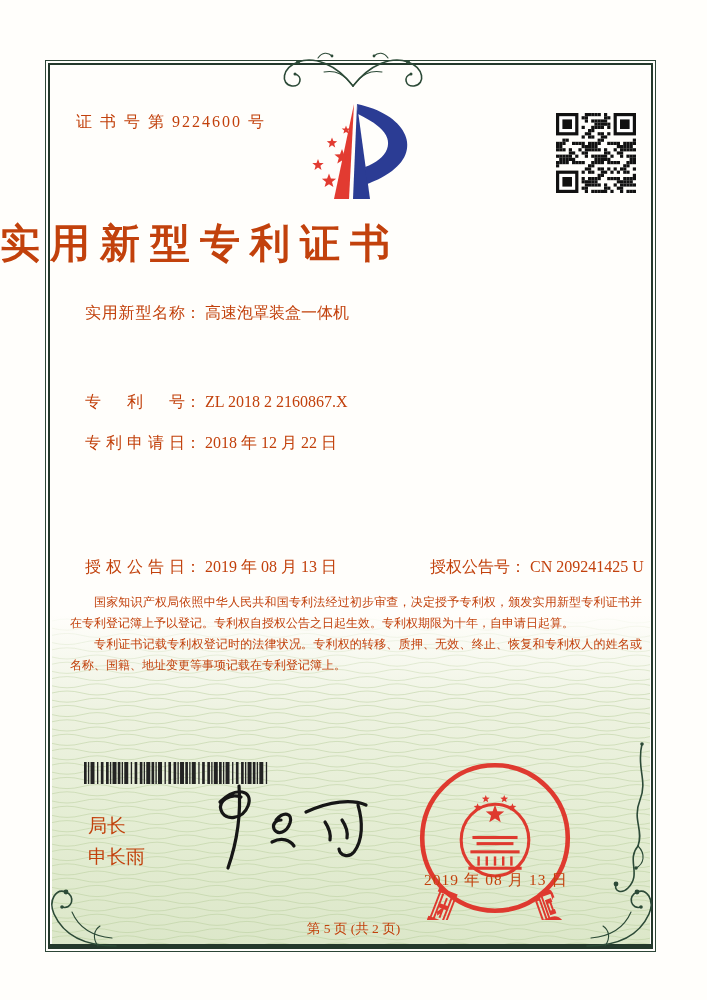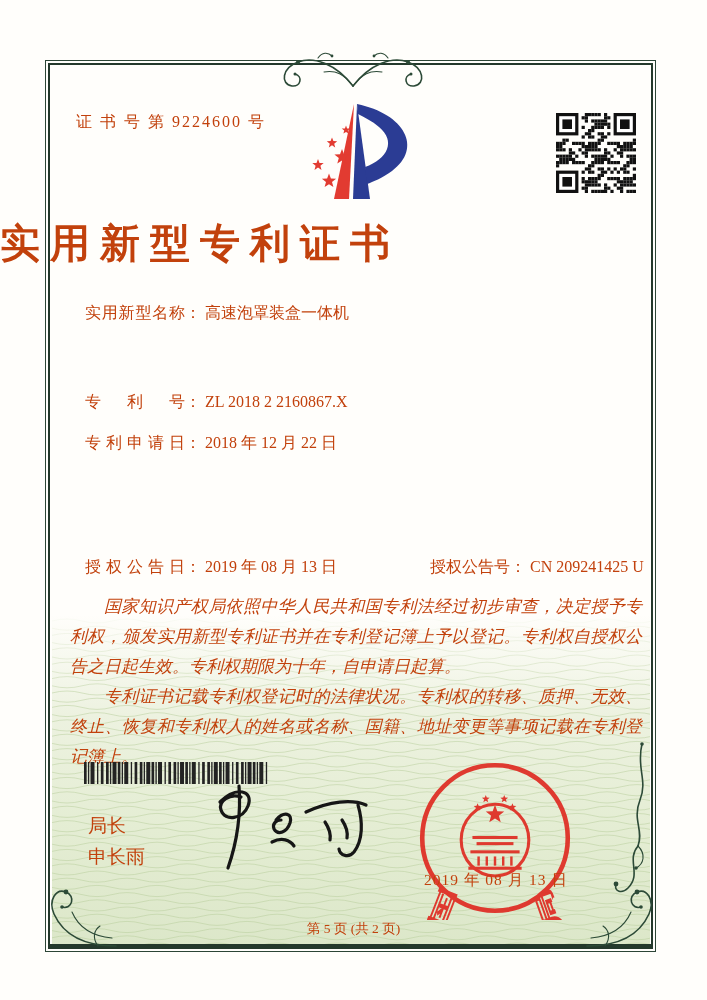--- a/index.html
+++ b/index.html
@@ -26,21 +26,21 @@
   .title{
     position:absolute; left:0; top:216px; width:100%; text-align:left;
     font-size:40px; font-weight:bold; letter-spacing:10px; z-index:2;
   }
   .frow{position:absolute; left:85px; font-size:16px; z-index:2; white-space:nowrap;}
   .flabel{display:inline-block; width:100px; text-align:justify; text-align-last:justify; vertical-align:bottom;}
   .fvalue{margin-left:4px;}
   .grant-no{position:absolute; left:345px; top:0;}
   .body-text{
     position:absolute; left:70px; top:592px; width:572px; z-index:2;
-    font-size:17px; line-height:1.76; text-align:justify;font-style:italic;
+    font-size:12px; line-height:1.76; text-align:justify;
   }
   .body-text p{margin:0; text-indent:2em;}
   .barcode{position:absolute; left:84px; top:762px; z-index:2;}
   .director{position:absolute; left:88px; top:810px; font-size:19px; line-height:31px; z-index:2;}
   .signature{position:absolute; left:190px; top:780px; z-index:3;}
   .seal{position:absolute; left:413px; top:756px; z-index:3; opacity:.92;}
   .seal-date{position:absolute; left:424px; top:870px; font-size:15.5px; letter-spacing:1px; z-index:4;}
   .page-info{position:absolute; left:0; top:920px; width:100%; text-align:center; font-size:13.5px; z-index:2;}
   .orn{position:absolute; z-index:2;}
   .orn-top{left:258px; top:44px;}

